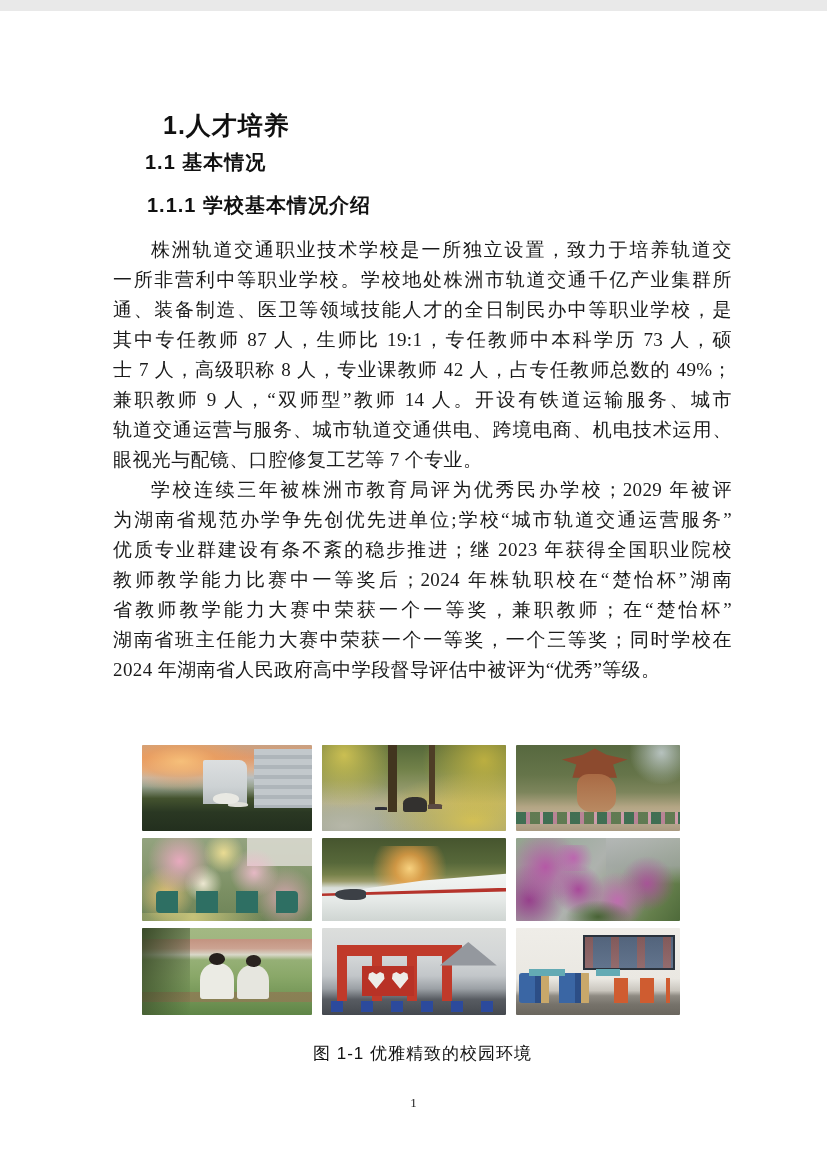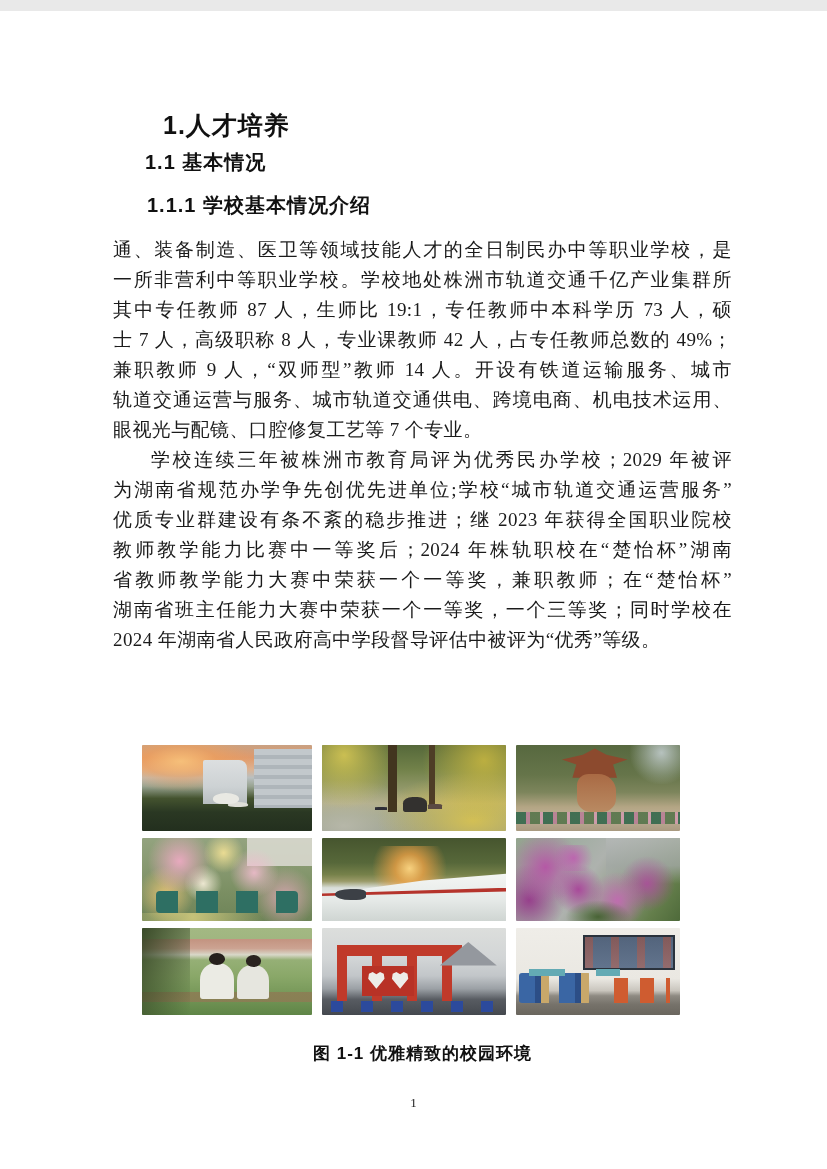--- a/index.html
+++ b/index.html
@@ -135,38 +135,39 @@
     repeating-linear-gradient(90deg,rgba(196,90,70,.45) 0 8px,rgba(90,110,140,.5) 8px 26px),
     linear-gradient(180deg,#4c5a6c,#6a7a8e);}
   .p9 .s2{left:2%;top:52%;width:44%;height:34%;border-radius:3px;background:repeating-linear-gradient(90deg,#3a66a4 0 16px,#2c4e86 16px 22px,#c9a86a 22px 30px,rgba(0,0,0,0) 30px 40px);}
   .p9 .s3{left:60%;top:58%;width:34%;height:28%;background:repeating-linear-gradient(90deg,#cf5c30 0 14px,rgba(0,0,0,0) 14px 26px);}
   .p9 .s4{left:8%;top:47%;width:74%;height:8%;background:linear-gradient(90deg,#63aab4 0 30%,rgba(0,0,0,0) 30% 55%,#63aab4 55% 75%,rgba(0,0,0,0) 75%);}
 
   .caption{
     position:absolute;left:113px;top:1031px;width:619px;
     text-align:center;
     font-family:"Liberation Sans","DejaVu Sans",sans-serif;
-    font-weight:700;font-size:17px;letter-spacing:1px;color:#111;
+    font-weight:400;font-size:17px;letter-spacing:1px;color:#111;
   }
   .page-num{
     position:absolute;left:0;top:1084px;width:827px;
     text-align:center;font-size:13px;color:#222;
   }
 </style>
 </head>
 <body>
 
 <div class="page">
   <div class="h1">1.人才培养</div>
   <div class="h2">1.1 基本情况</div>
   <div class="h3">1.1.1 学校基本情况介绍</div>
 
   <div class="body-text">
+      <div class="line indent">株洲轨道交通职业技术学校是一所独立设置，致力于培养轨道交</div>
+      <div class="line">一所非营利中等职业学校。学校地处株洲市轨道交通千亿产业集群所</div>
       <div class="line">通、装备制造、医卫等领域技能人才的全日制民办中等职业学校，是</div>
-      <div class="line">一所非营利中等职业学校。学校地处株洲市轨道交通千亿产业集群所</div>
       <div class="line">其中专任教师 87 人，生师比 19:1，专任教师中本科学历 73 人，硕</div>
       <div class="line">士 7 人，高级职称 8 人，专业课教师 42 人，占专任教师总数的 49%；</div>
       <div class="line">兼职教师 9 人，“双师型”教师 14 人。开设有铁道运输服务、城市</div>
       <div class="line">轨道交通运营与服务、城市轨道交通供电、跨境电商、机电技术运用、</div>
       <div class="line para-end">眼视光与配镜、口腔修复工艺等 7 个专业。</div>
       <div class="line indent">学校连续三年被株洲市教育局评为优秀民办学校；2029 年被评</div>
       <div class="line">为湖南省规范办学争先创优先进单位;学校“城市轨道交通运营服务”</div>
       <div class="line">优质专业群建设有条不紊的稳步推进；继 2023 年获得全国职业院校</div>
       <div class="line">教师教学能力比赛中一等奖后；2024 年株轨职校在“楚怡杯”湖南</div>
       <div class="line">省教师教学能力大赛中荣获一个一等奖，兼职教师；在“楚怡杯”</div>

